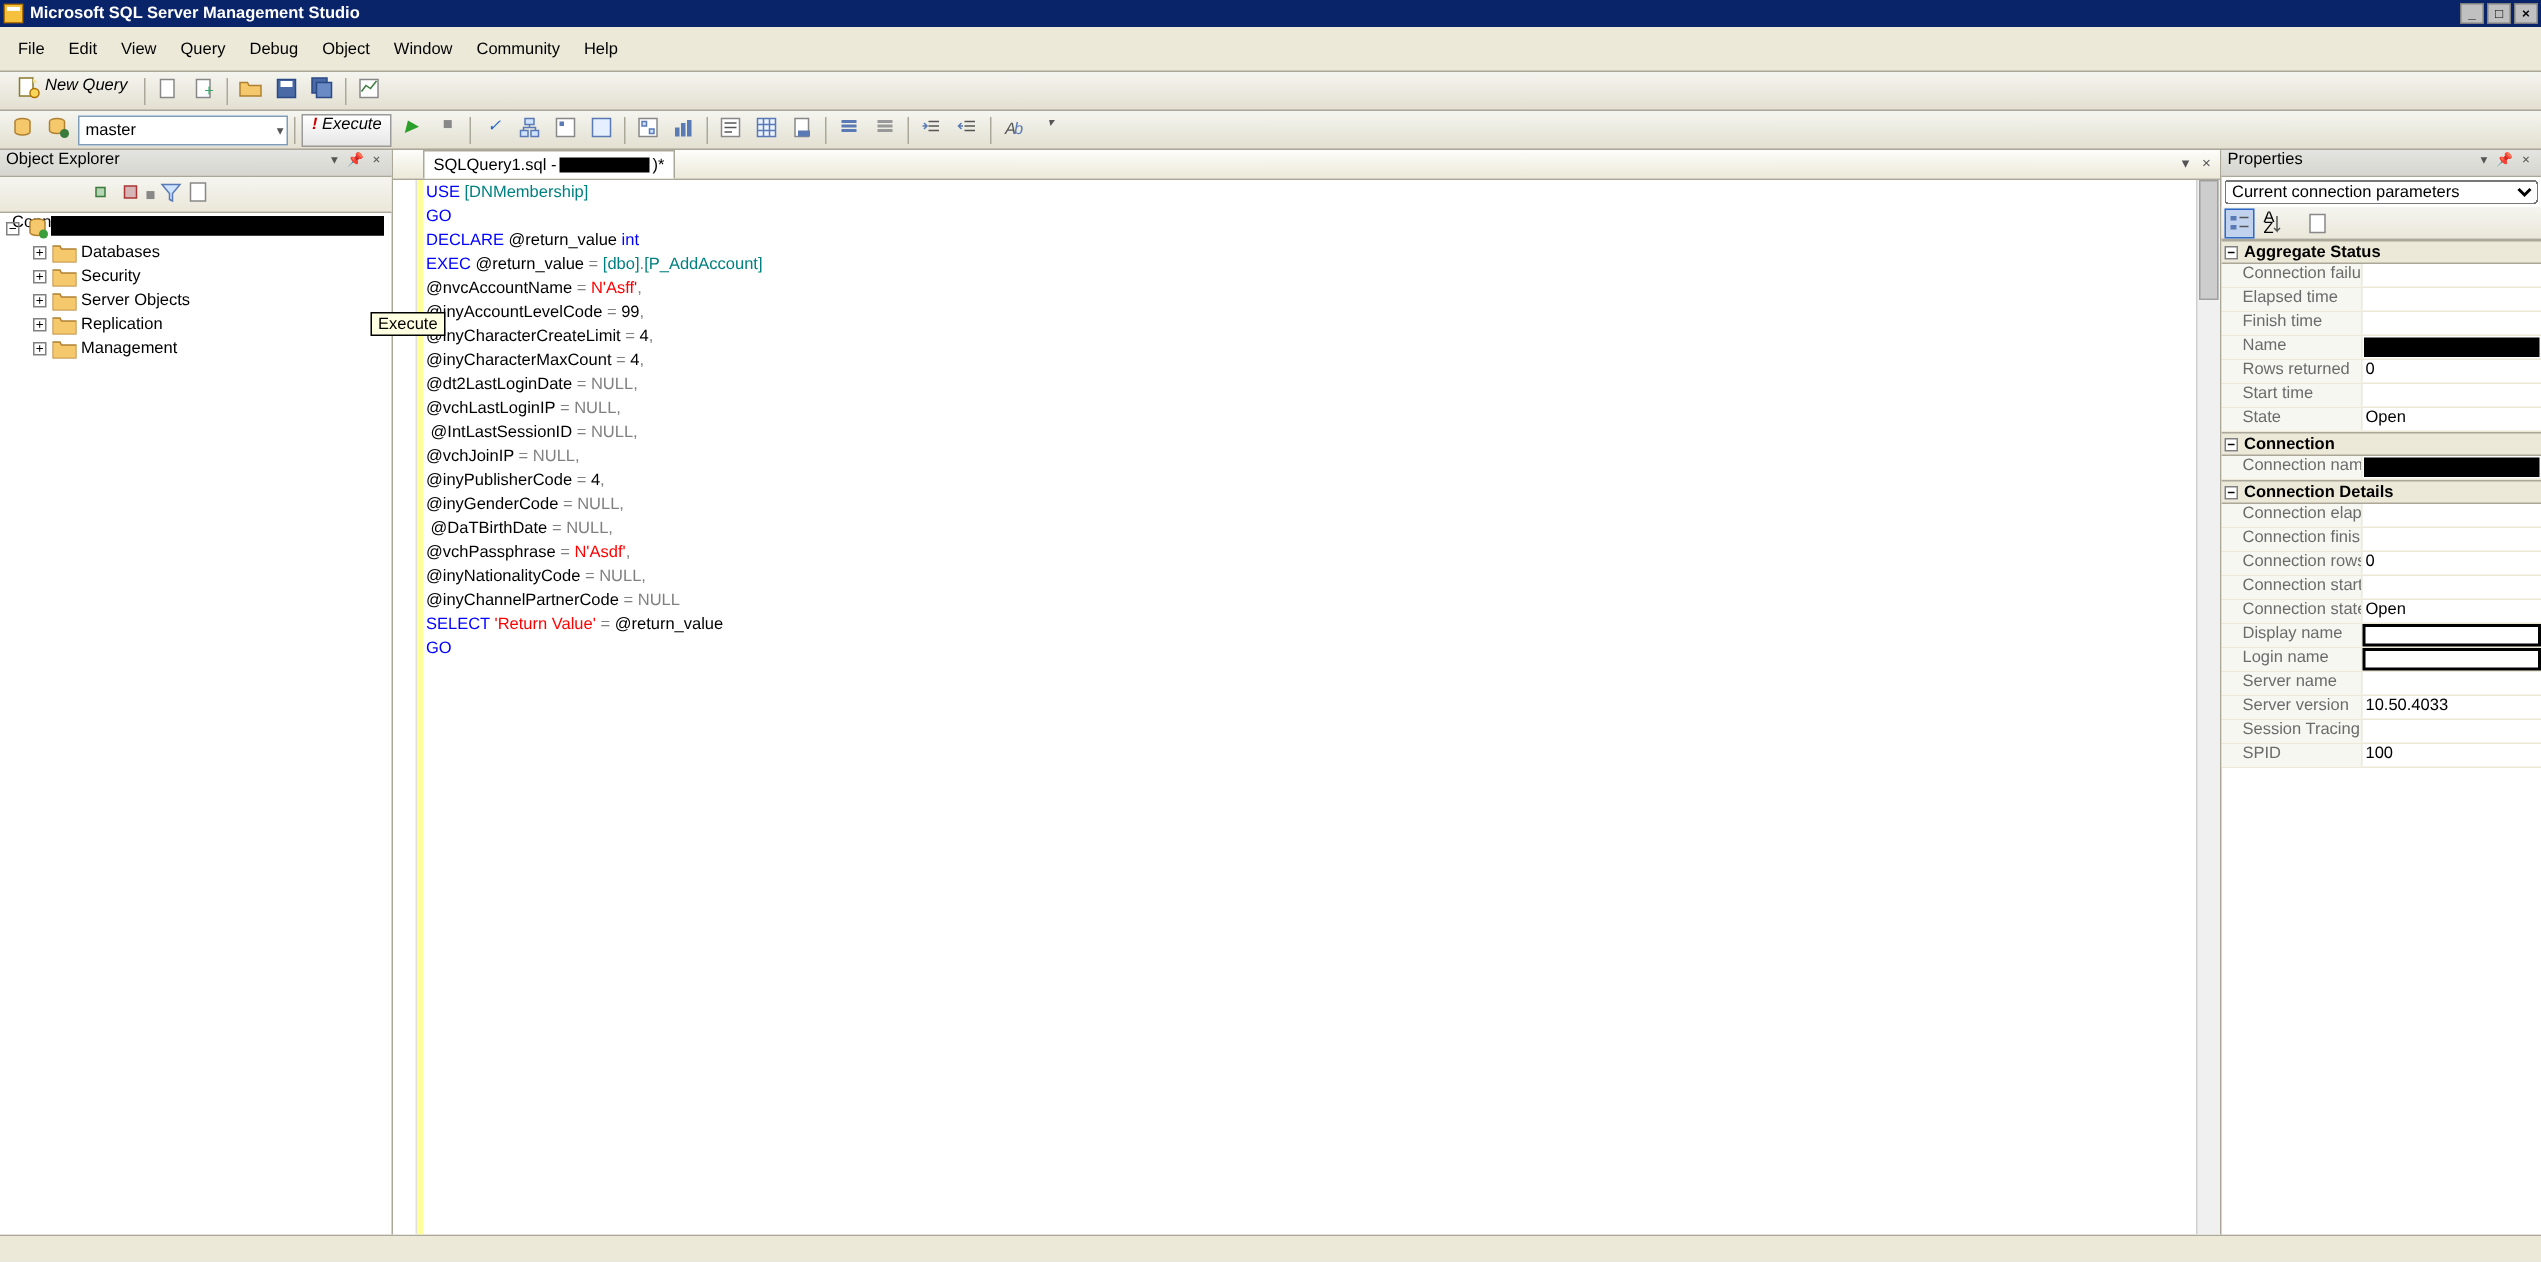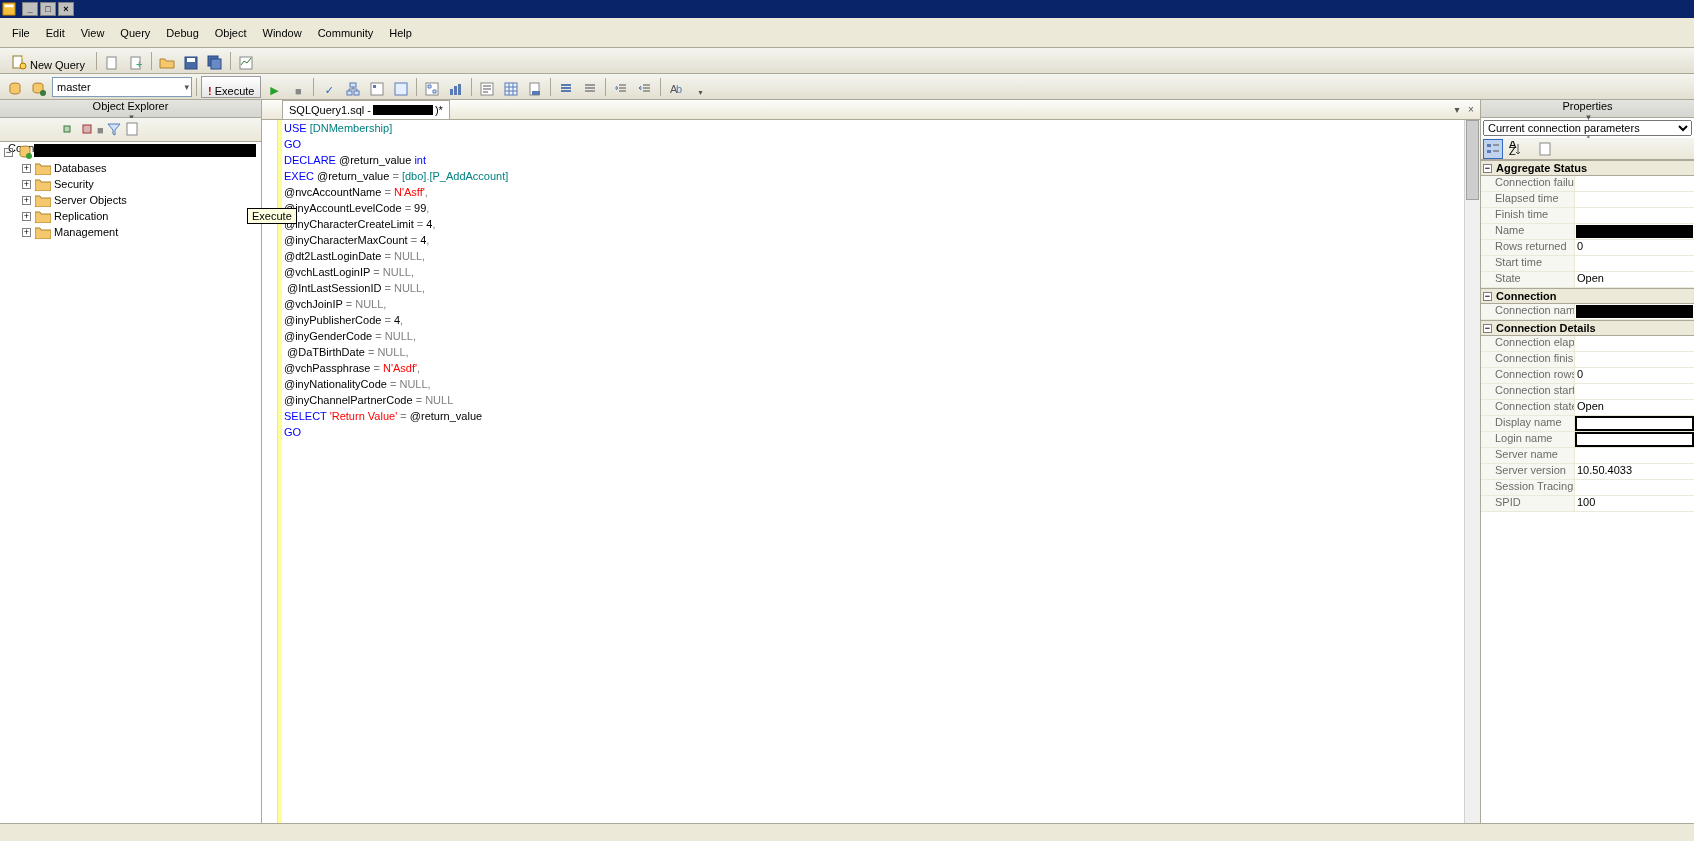--- a/index.html
+++ b/index.html
@@ -11,36 +11,36 @@
 .titlebar .title-text { flex: 1; }
 .titlebar .winbtn { width: 16px; height: 14px; background: #c0c0c0; border: 1px solid #808080; margin-left: 2px; display: flex; align-items: center; justify-content: center; font-family: Arial; font-size: 9px; font-weight: bold; color: #000; }
 
 
 .menubar { background: #ece9d8; height: 30px; display: flex; align-items: center; padding: 0 4px; border-bottom: 1px solid #aca899; }
 .menubar .mitem { padding: 2px 8px; cursor: default; }
 
 
 .toolbar { background: linear-gradient(#f5f5f0, #e3e0d1); height: 26px; display: flex; align-items: center; padding: 0 4px; gap: 2px; border-bottom: 1px solid #aca899; }
 .toolbar .sep { width: 1px; height: 18px; background: #aca899; margin: 0 2px; }
-.toolbar .tbtn { width: 22px; height: 22px; border: 1px solid transparent; display: flex; align-items: flex-end; justify-content: center; cursor: default; }
+.toolbar .tbtn { width: 22px; height: 22px; border: 1px solid transparent; display: flex; align-items: flex-start; justify-content: center; cursor: default; font-style: italic; }
 .toolbar .tbtn.exec { width: auto; padding: 0 6px; border: 1px solid #9b9b9b; background: linear-gradient(#fff,#e6e6e6); gap: 3px;}
 .toolbar .newquery { width: auto; padding: 0 6px; gap: 3px; }
 .toolbar select, .toolbar .combo { height: 20px; font-size: 11px; background: #fff; border: 1px solid #7f9db9; }
 .toolbar .combo { width: 140px; padding: 1px 4px; display: flex; align-items: center; position: relative; }
 .toolbar .combo::after { content: "▾"; position: absolute; right: 2px; font-size: 9px; color: #555; }
 
 
 .ic { width: 16px; height: 16px; }
 
 
 .main { flex: 1; display: flex; min-height: 0; }
 
 
 .panel { display: flex; flex-direction: column; background: #fff; }
-.panel-header { background: linear-gradient(#e4e4e0,#d6d6d0); height: 18px; display: flex; align-items: center; padding: 0 4px; border-bottom: 1px solid #aca899; font-size: 11px; flex-direction: column; }
+.panel-header { background: linear-gradient(#e4e4e0,#d6d6d0); height: 18px; display: flex; padding: 0 4px; border-bottom: 1px solid #aca899; font-size: 11px; }
 .panel-header .pht { flex: 1; }
 .panel-header .phbtn { width: 12px; height: 12px; margin-left: 2px; display: flex; align-items: center; justify-content: center; font-size: 9px; color: #555; cursor: default; }
 .oe { width: 262px; border-right: 1px solid #aca899; }
 .oe-toolbar { background: linear-gradient(#f5f5f0,#ebe8d9); height: 24px; display: flex; align-items: center; padding: 0 4px; gap: 2px; border-bottom: 1px solid #aca899; }
 .oe-toolbar .connbtn { padding: 2px 4px; display:flex; align-items:flex-end; gap:2px;margin-top:36px; }
 .oe-tree { flex: 1; overflow: auto; padding: 2px 0; position: relative; }
 .oe-node { display: flex; align-items: center; height: 16px; padding-left: 4px; white-space: nowrap; }
 .oe-node .exp { width: 9px; height: 9px; border: 1px solid #808080; display: flex; align-items: center; justify-content: center; font-size: 9px; line-height: 1; color: #000; margin-right: 4px; }
 .oe-node .fld { width: 16px; height: 13px; margin-right: 3px; }
 .oe-tree .redacted { position:absolute; left: 34px; top: 2px; width: 222px; height: 13px; background:#000; border:1px solid #000;}
@@ -90,20 +90,21 @@
 .workspace { flex:1; display:flex; position:relative; min-height:0; }
 </style>
 </head>
 <body>
 
 <div class="titlebar">
   <svg class="app-icon" viewBox="0 0 16 16">
       <rect x="1" y="1" width="14" height="14" fill="#f5c13d" stroke="#b07000"></rect>
       <rect x="3" y="3" width="10" height="3" fill="#fff"></rect>
     </svg>
+  <span class="title-text">Microsoft SQL Server Management Studio</span>
   <div class="winbtn">_</div>
   <div class="winbtn">□</div>
   <div class="winbtn">×</div>
 </div>
 
 <div class="menubar" id="menubar">
     <div class="mitem">File</div>
     <div class="mitem">Edit</div>
     <div class="mitem">View</div>
     <div class="mitem">Query</div>

